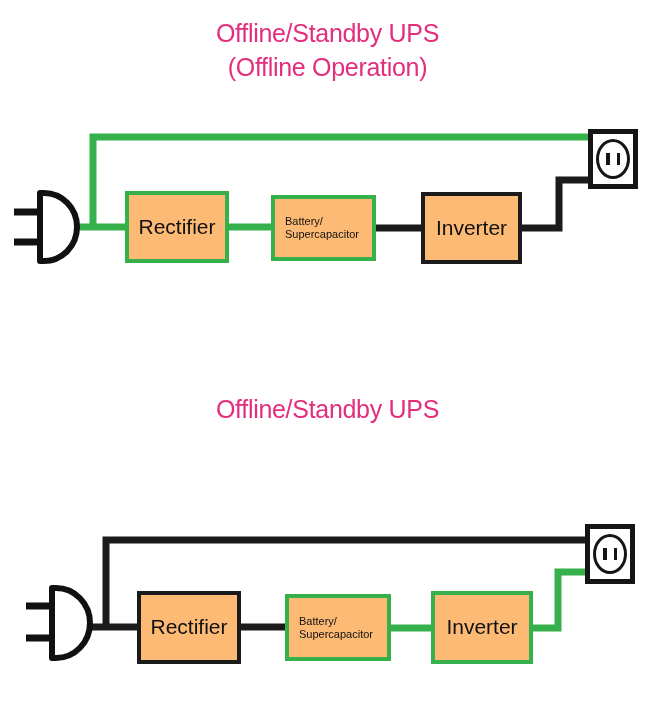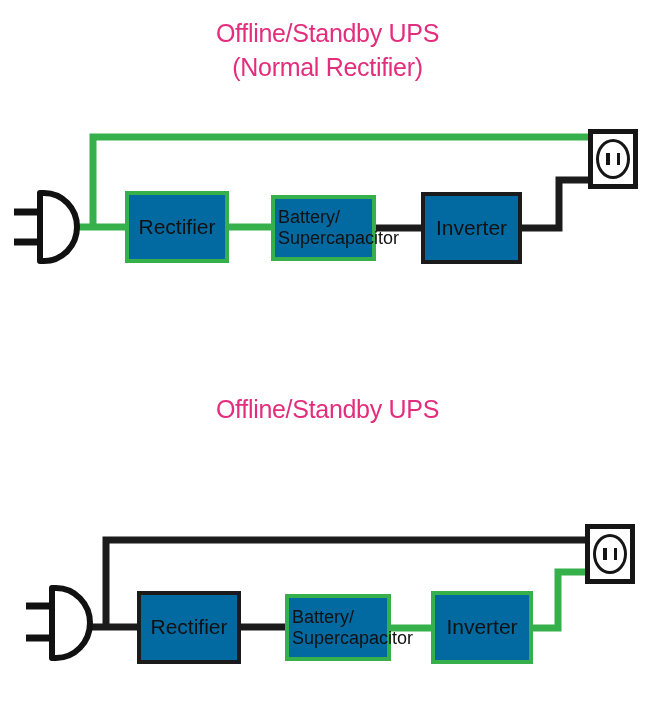--- a/index.html
+++ b/index.html
@@ -38,34 +38,34 @@
   svg.wires {
     position: absolute;
     left: 0; top: 0;
     width: 655px;
     height: 713px;
     overflow: visible;
   }
 
   .box {
     position: absolute;
-    background: #0369a1;
+    background: #fdba74;
     box-sizing: border-box;
     display: flex;
     align-items: center;
     justify-content: center;
     text-align: center;
     color: #111111;
     font-family: "Liberation Sans", sans-serif;
   }
   .box.green { border: 4px solid #35b04a; }
   .box.black { border: 4px solid #1b1b1b; }
   .box .lbl { display: block; line-height: 1.16; padding: 0 4px; }
   .box.big .lbl { font-size: 21px; }
-  .box.small .lbl { font-size: 18px; text-align: left; width: 100%; padding-left: 10px; }
+  .box.small .lbl { font-size: 11px; text-align: left; width: 100%; padding-left: 10px; }
 
   
   #box-rectifier-1 { left: 125px; top: 191px; width: 104px; height: 72px; }
   #box-battery-1   { left: 271px; top: 195px; width: 105px; height: 66px; }
   #box-inverter-1  { left: 421px; top: 192px; width: 101px; height: 72px; }
   
   #box-rectifier-2 { left: 137px; top: 591px; width: 104px; height: 73px; }
   #box-battery-2   { left: 285px; top: 594px; width: 106px; height: 67px; }
   #box-inverter-2  { left: 431px; top: 591px; width: 102px; height: 73px; }
 
@@ -97,21 +97,21 @@
   .outlet .slot.l { left: 7px; }
   .outlet .slot.r { right: 7px; }
 </style>
 </head>
 <body>
 
 <div class="stage">
 
   <div class="title" id="title-1">
     <span class="line1">Offline/Standby UPS</span>
-    <span class="line2">(Normal Rectifier)</span>
+    <span class="line2">(Offline Operation)</span>
   </div>
 
   <div class="title" id="title-2">
     <span class="line1">Offline/Standby UPS</span>
   </div>
 
   <svg class="wires" viewBox="0 0 655 713">
 
     <path d="M 66 227 L 126 227" stroke="#35b04a" stroke-width="7" fill="none"></path>
 

